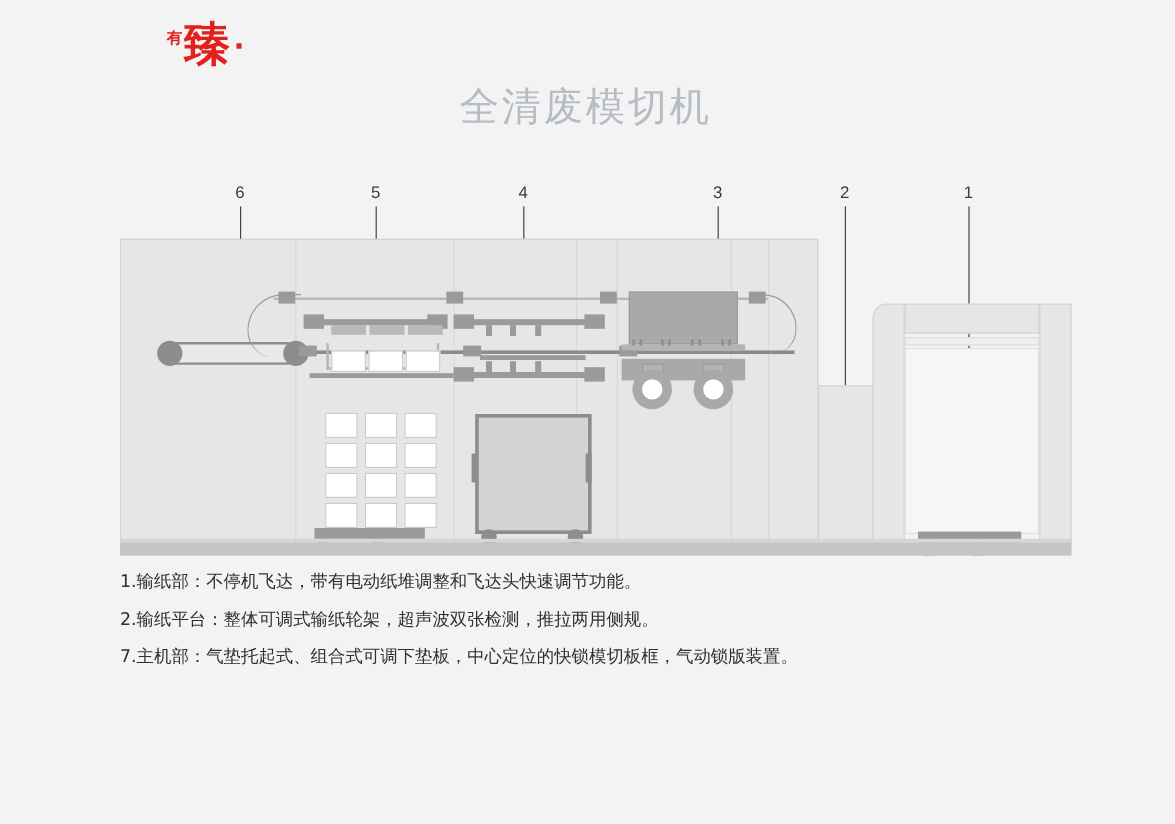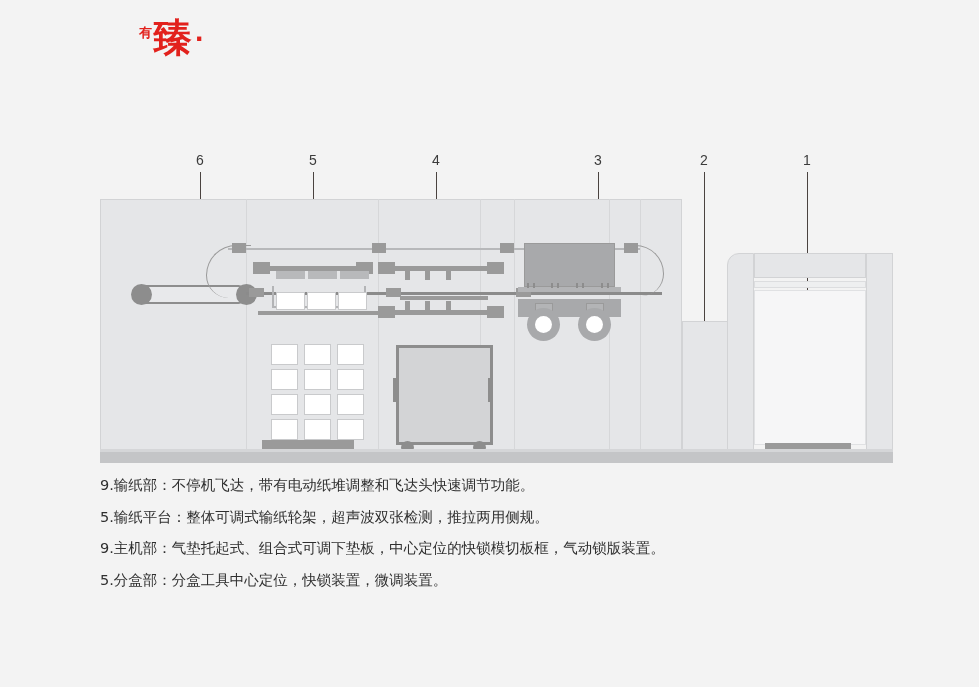--- a/index.html
+++ b/index.html
@@ -213,20 +213,21 @@
 <body>
 
 <div class="page">
 
   <div class="header">
     <div class="brand">
       <span class="brand-small">有</span>
       <span class="brand-big">臻</span>
       <span class="brand-dot">·</span>
     </div>
+    <div class="subtitle">全清废模切机</div>
   </div>
 
   <div class="machine">
 
     <div class="callout" style="left:200px;top:152px;">
       <div class="num">6</div>
       <div class="stem" style="height:90px;"></div>
     </div>
     <div class="callout" style="left:313px;top:152px;">
       <div class="num">5</div>
@@ -358,19 +359,18 @@
     <div class="pallet1">
       <div class="leg" style="left:4px;"></div>
       <div class="leg" style="left:46px;"></div>
     </div>
 
     <div class="floor-shadow"></div>
     <div class="floor"></div>
   </div>
 
   <div class="specs">
-    <div class="spec">9.输纸部：不停机飞达，带有电动纸堆调整和飞达头快速调节功能。</div>
-    <div class="spec">5.输纸平台：整体可调式输纸轮架，超声波双张检测，推拉两用侧规。</div>
-    <div class="spec">9.主机部：气垫托起式、组合式可调下垫板，中心定位的快锁模切板框，气动锁版装置。</div>
-    <div class="spec">5.分盒部：分盒工具中心定位，快锁装置，微调装置。</div>
+    <div class="spec">1.输纸部：不停机飞达，带有电动纸堆调整和飞达头快速调节功能。</div>
+    <div class="spec">2.输纸平台：整体可调式输纸轮架，超声波双张检测，推拉两用侧规。</div>
+    <div class="spec">7.主机部：气垫托起式、组合式可调下垫板，中心定位的快锁模切板框，气动锁版装置。</div>
   </div>
 
 </div>
 
 </body></html>

